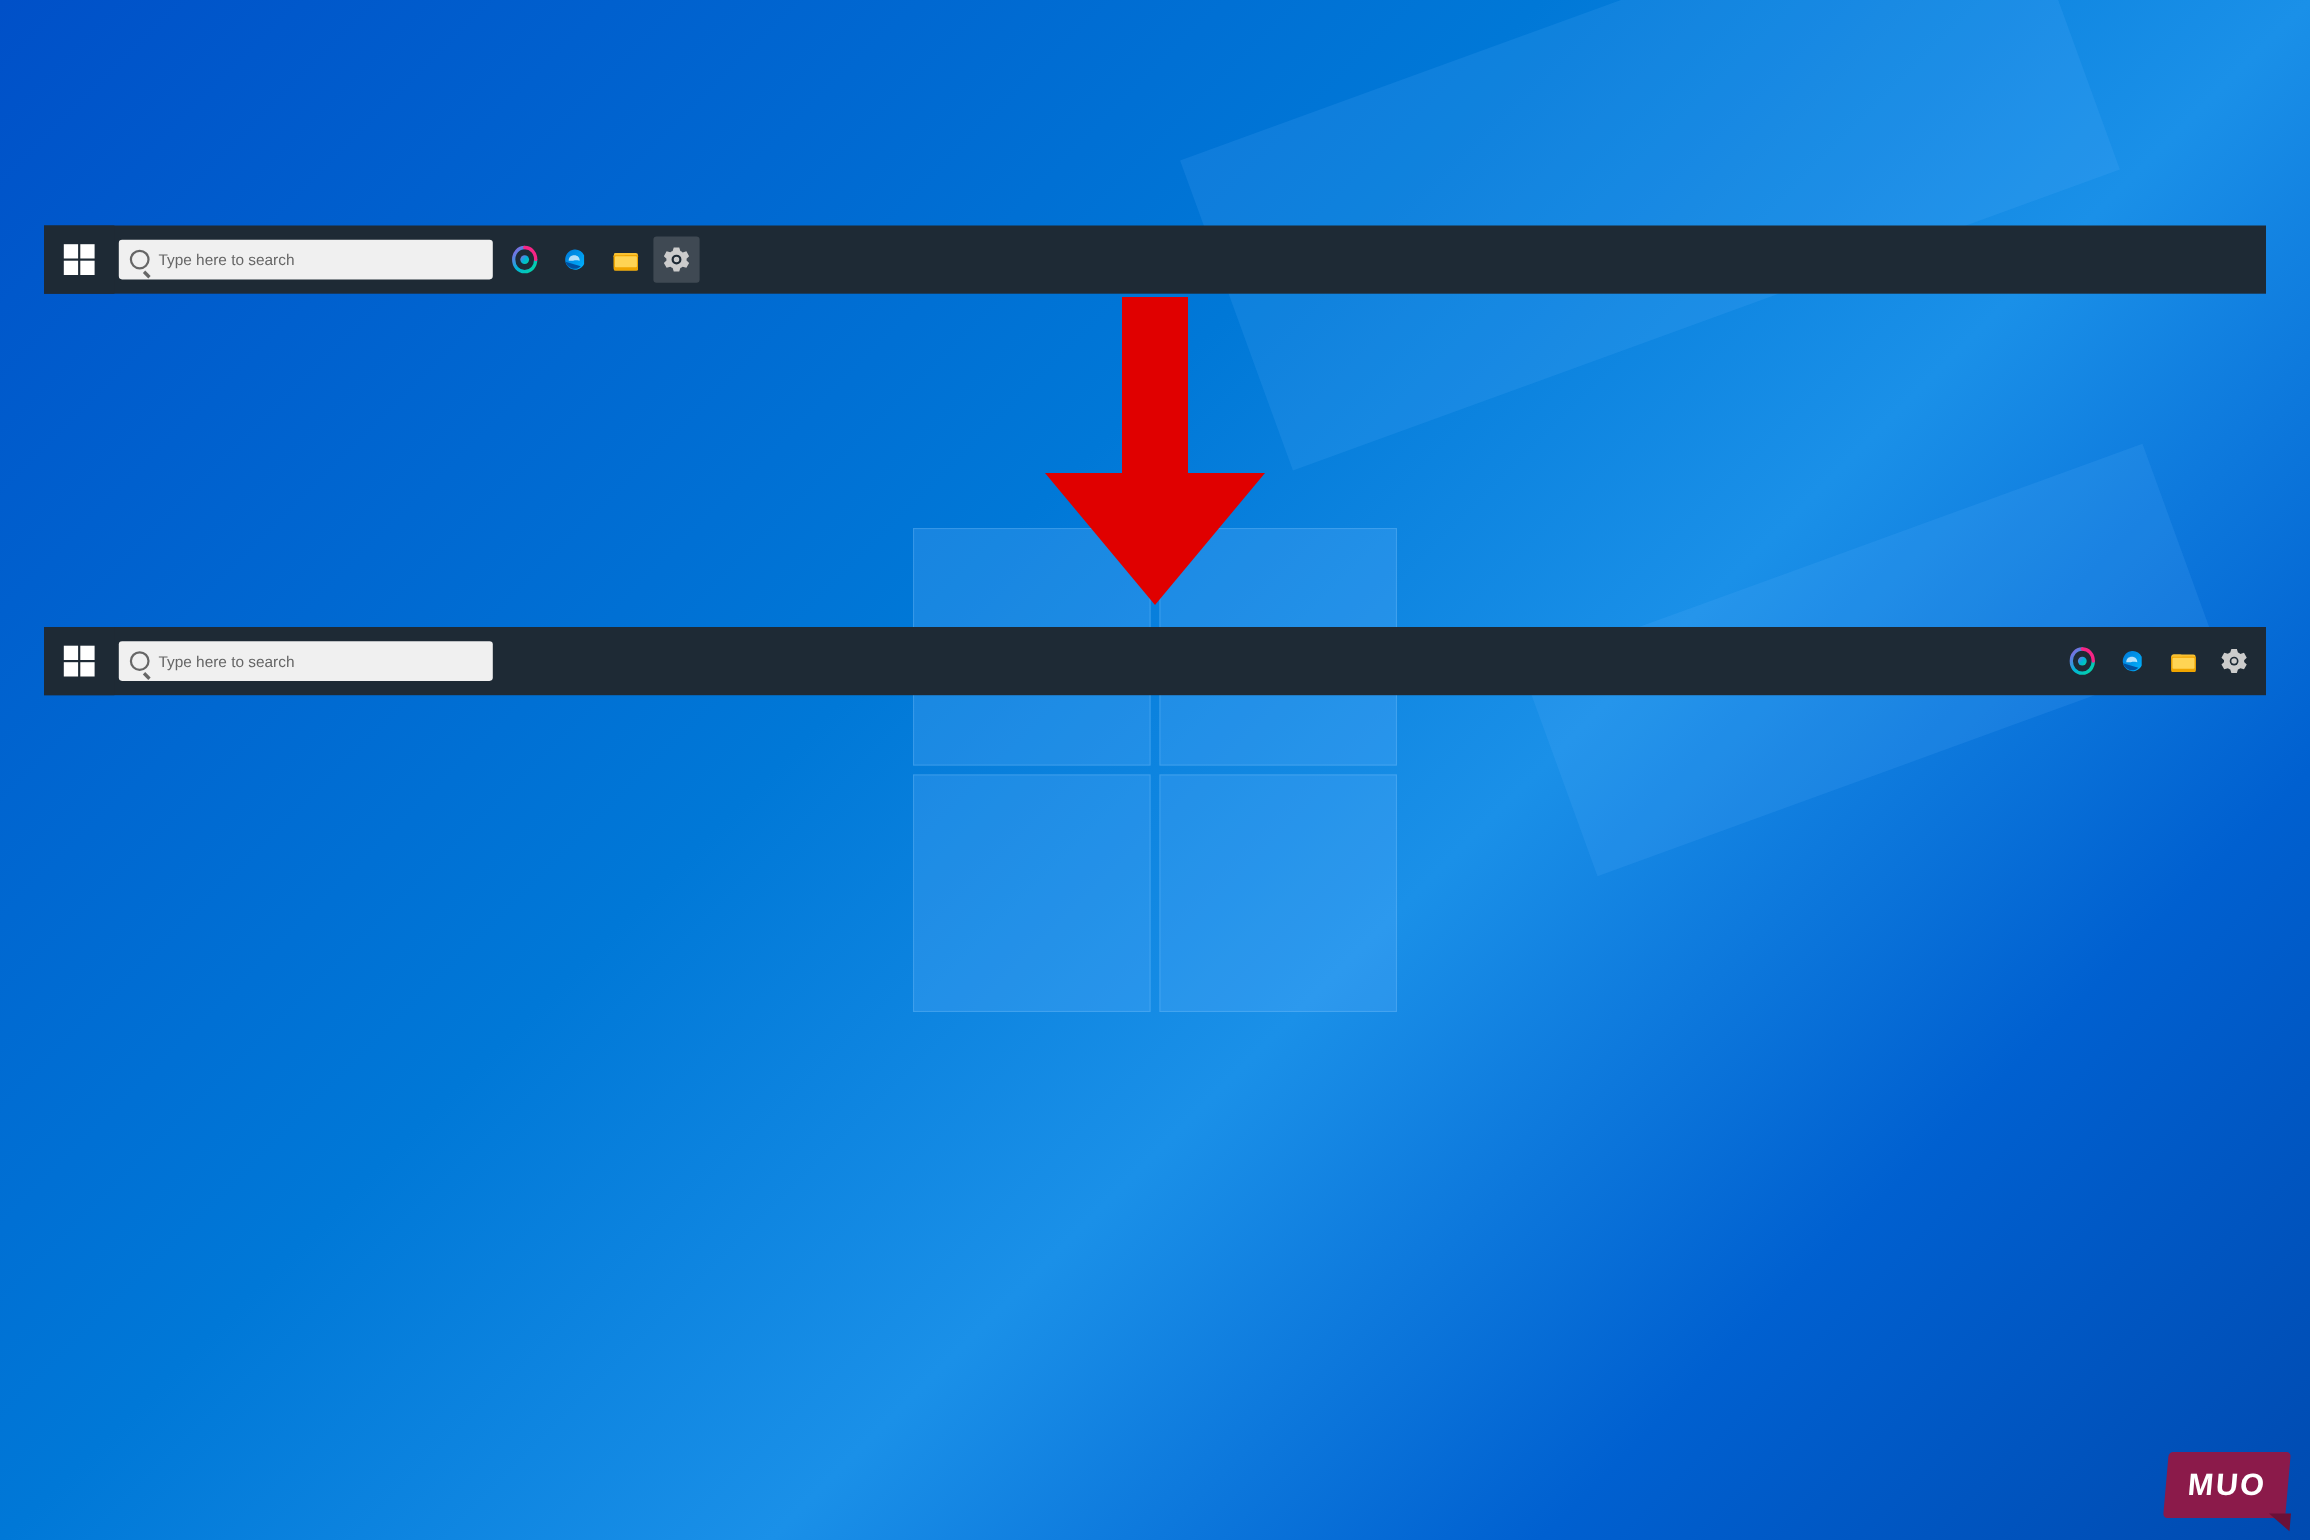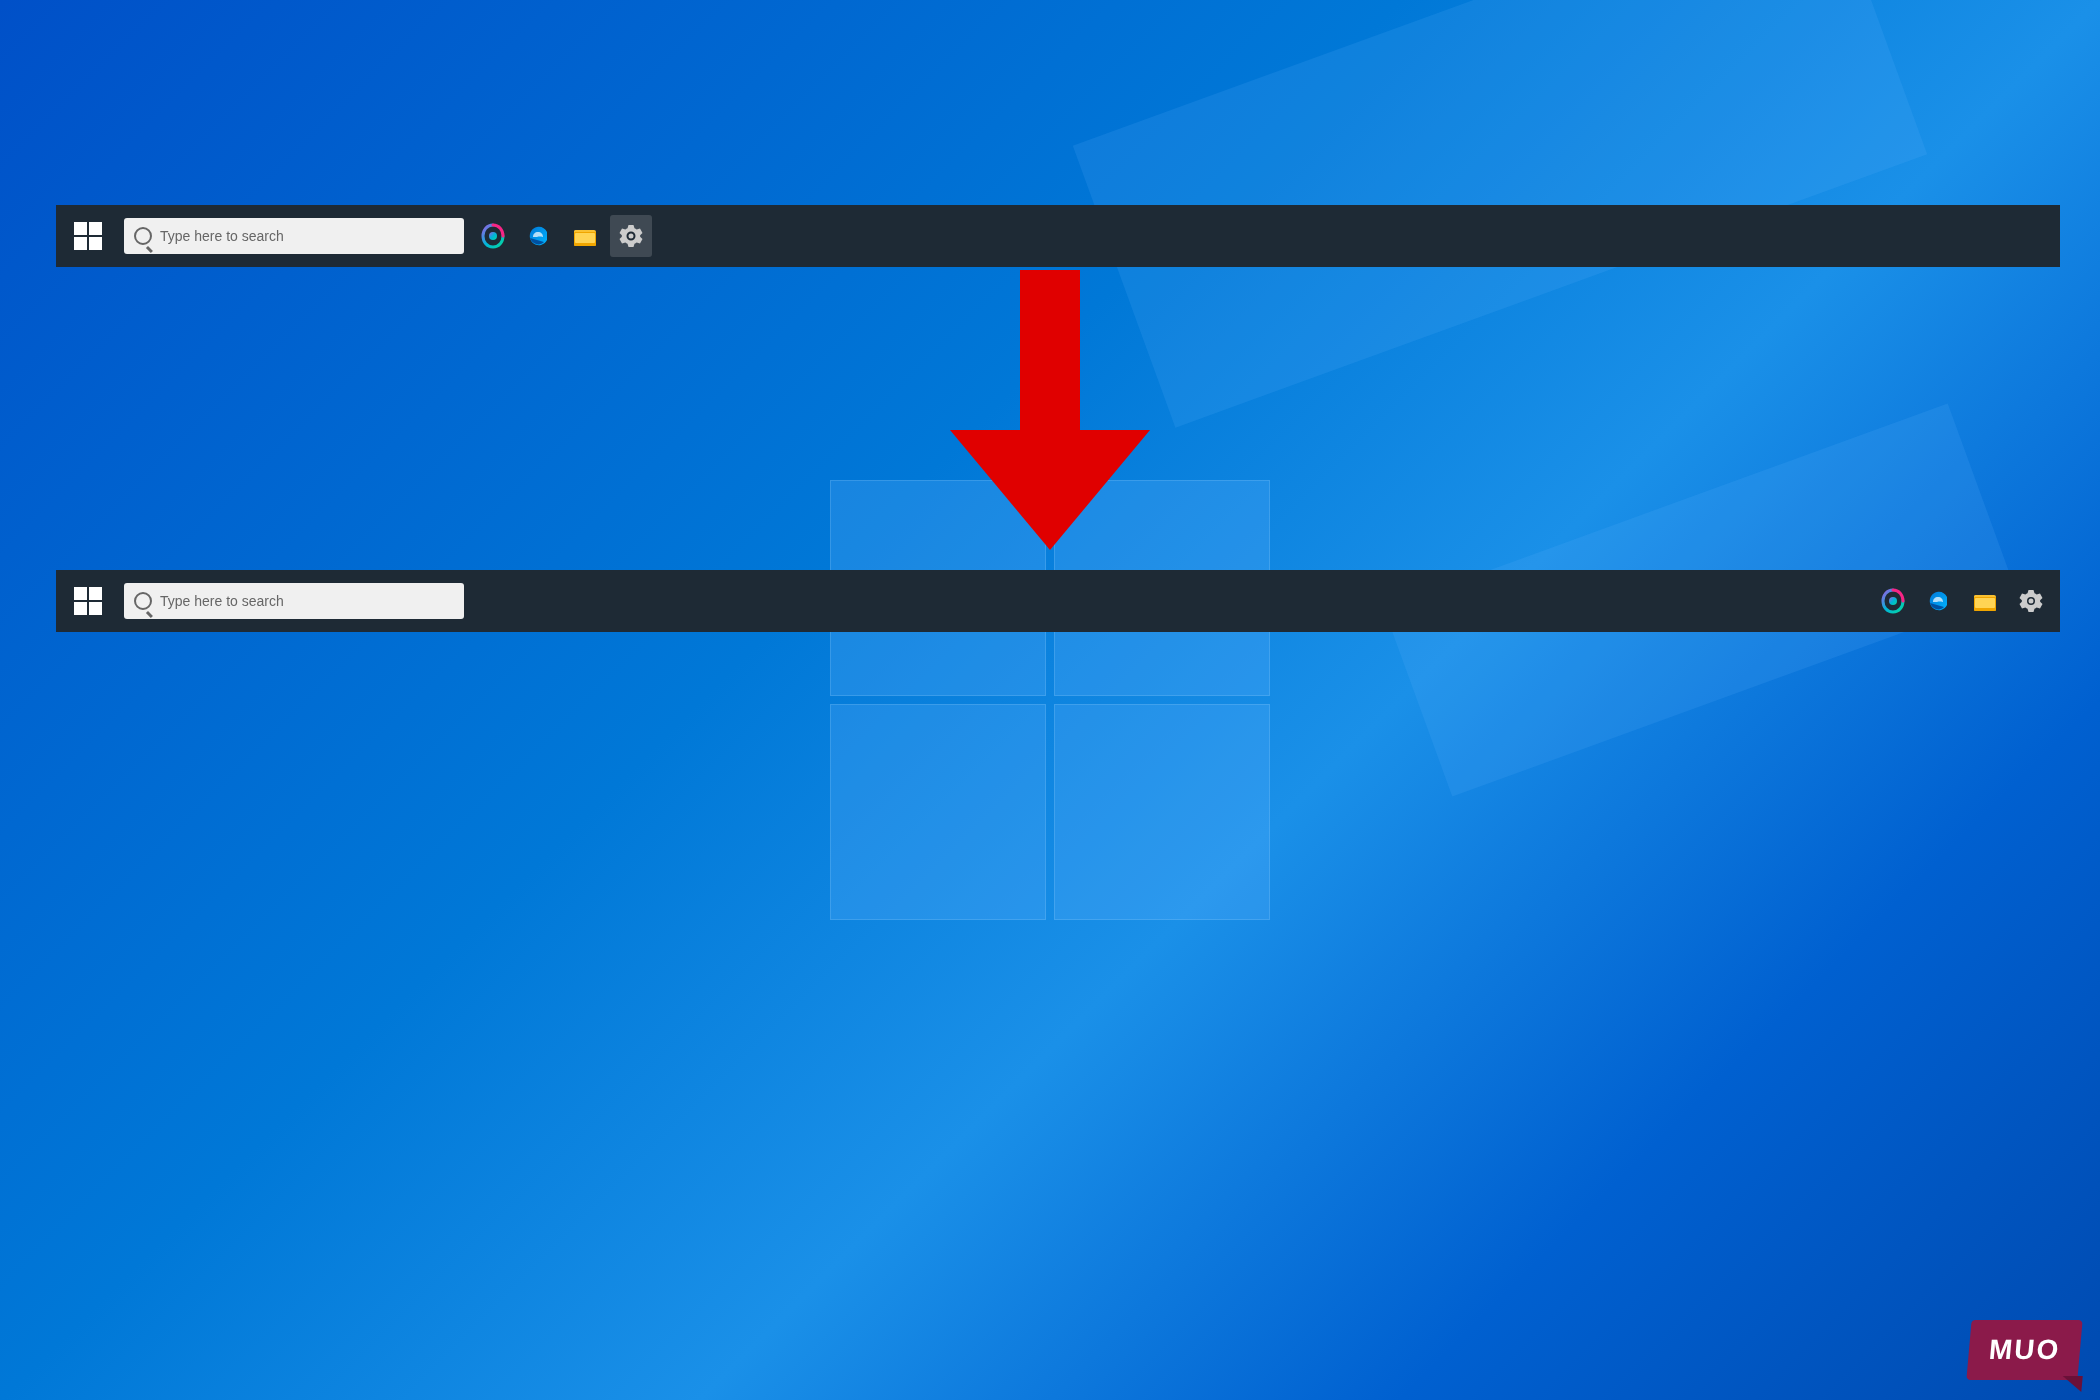--- a/index.html
+++ b/index.html
@@ -50,21 +50,21 @@
     }
 
     .win-logo-bg .win-pane {
       background: rgba(100, 180, 255, 0.45);
       border: 1px solid rgba(150, 210, 255, 0.5);
     }
 
     
     .taskbar {
       position: absolute;
-      left: 56px;
+      left: 40px;
       right: 40px;
       height: 62px;
       background: #1e2a35;
       display: flex;
       align-items: center;
       gap: 0;
     }
 
     .taskbar-top {
       top: 205px;

